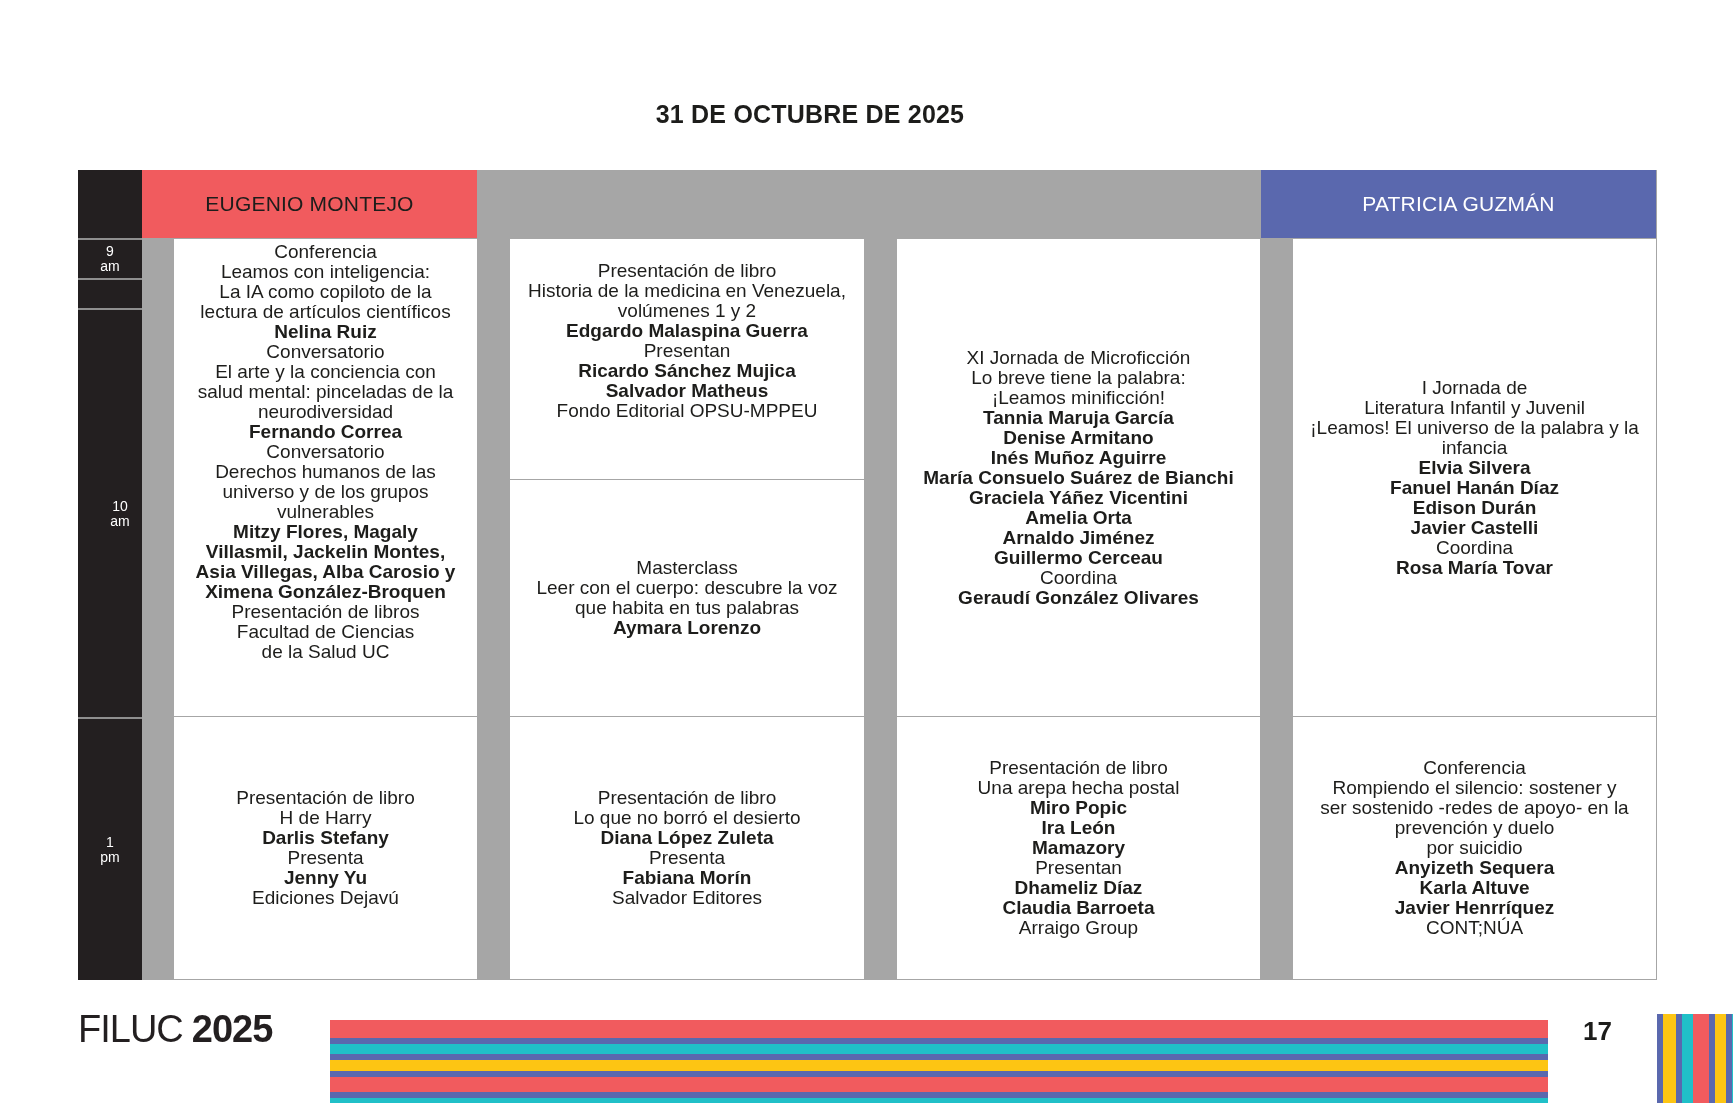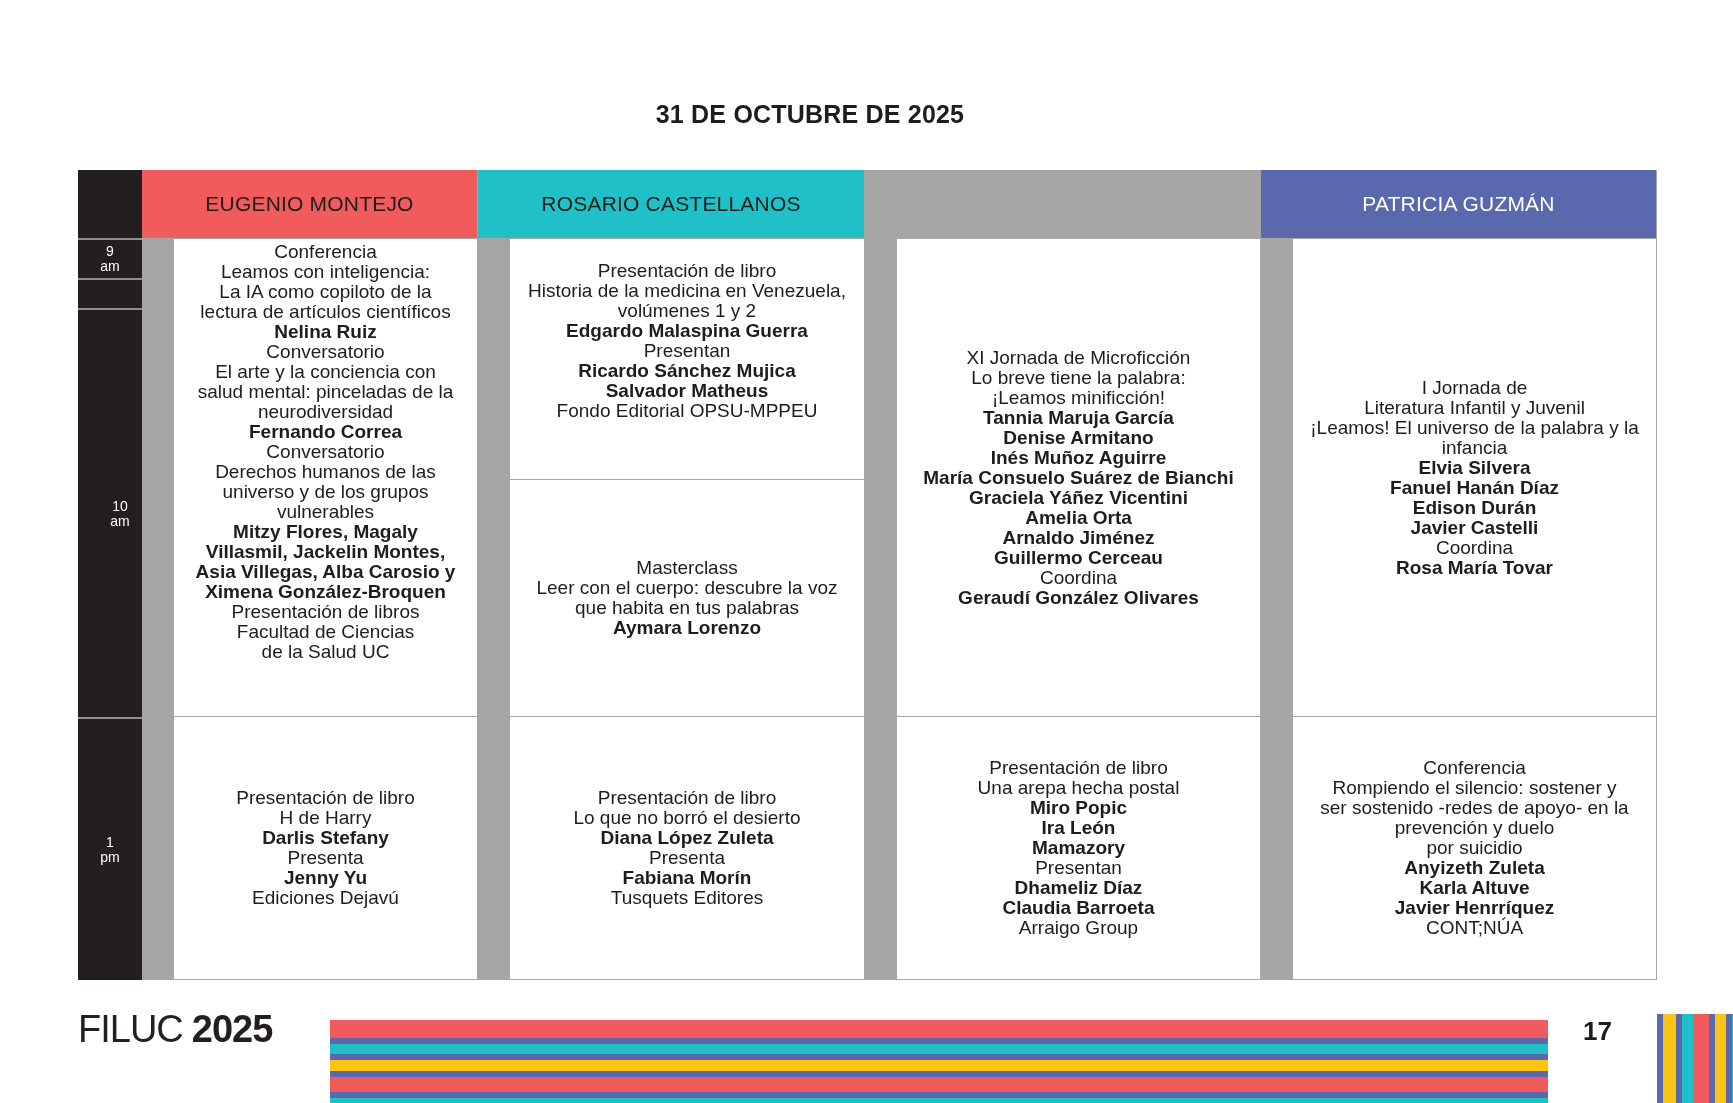--- a/index.html
+++ b/index.html
@@ -74,21 +74,20 @@
       <div>am</div>
     </div>
     <div class="tseg s-1">
       <div>1</div>
       <div>pm</div>
     </div>
   </div>
 
   <div class="grid">
     <div class="hdr c1" style="background: rgb(241, 91, 94); color: rgb(29, 29, 27);">EUGENIO MONTEJO</div>
-    <div class="hdr c2" style="background: rgb(32, 192, 200); color: rgb(29, 29, 27);">ROSARIO CASTELLANOS</div>
     <div class="hdr c4" style="background: rgb(90, 104, 174); color: rgb(255, 255, 255);">PATRICIA GUZMÁN</div>
 
     <div class="cell cl-montejo-am v-top pt2">
         <div class="ln r">Conferencia</div>
         <div class="ln i">Leamos con inteligencia:</div>
         <div class="ln i">La IA como copiloto de la</div>
         <div class="ln i">lectura de artículos científicos</div>
         <div class="ln b">Nelina Ruiz</div>
         <div class="ln r">Conversatorio</div>
         <div class="ln i">El arte y la conciencia con</div>
@@ -158,40 +157,40 @@
         <div class="ln r">Presenta</div>
         <div class="ln b">Jenny Yu</div>
         <div class="ln r">Ediciones Dejavú</div>
       </div>
     <div class="cell cl-cast-pm">
         <div class="ln r">Presentación de libro</div>
         <div class="ln i">Lo que no borró el desierto</div>
         <div class="ln b">Diana López Zuleta</div>
         <div class="ln r">Presenta</div>
         <div class="ln b">Fabiana Morín</div>
-        <div class="ln r">Tusquets Editores</div>
+        <div class="ln r">Salvador Editores</div>
       </div>
     <div class="cell cl-orop-pm">
         <div class="ln r">Presentación de libro</div>
         <div class="ln i">Una arepa hecha postal</div>
         <div class="ln b">Miro Popic</div>
         <div class="ln b">Ira León</div>
         <div class="ln b">Mamazory</div>
         <div class="ln r">Presentan</div>
         <div class="ln b">Dhameliz Díaz</div>
         <div class="ln b">Claudia Barroeta</div>
         <div class="ln r">Arraigo Group</div>
       </div>
     <div class="cell cl-guz-pm">
         <div class="ln r">Conferencia</div>
         <div class="ln i">Rompiendo el silencio: sostener y</div>
         <div class="ln i">ser sostenido -redes de apoyo- en la</div>
         <div class="ln i">prevención y duelo</div>
         <div class="ln i">por suicidio</div>
-        <div class="ln b">Anyizeth Zuleta</div>
+        <div class="ln b">Anyizeth Sequera</div>
         <div class="ln b">Karla Altuve</div>
         <div class="ln b">Javier Henrríquez</div>
         <div class="ln r">CONT;NÚA</div>
       </div>
   </div>
 
   <div class="brand">
     <span class="nm">FILUC</span><span class="yr">2025</span>
   </div>
 

